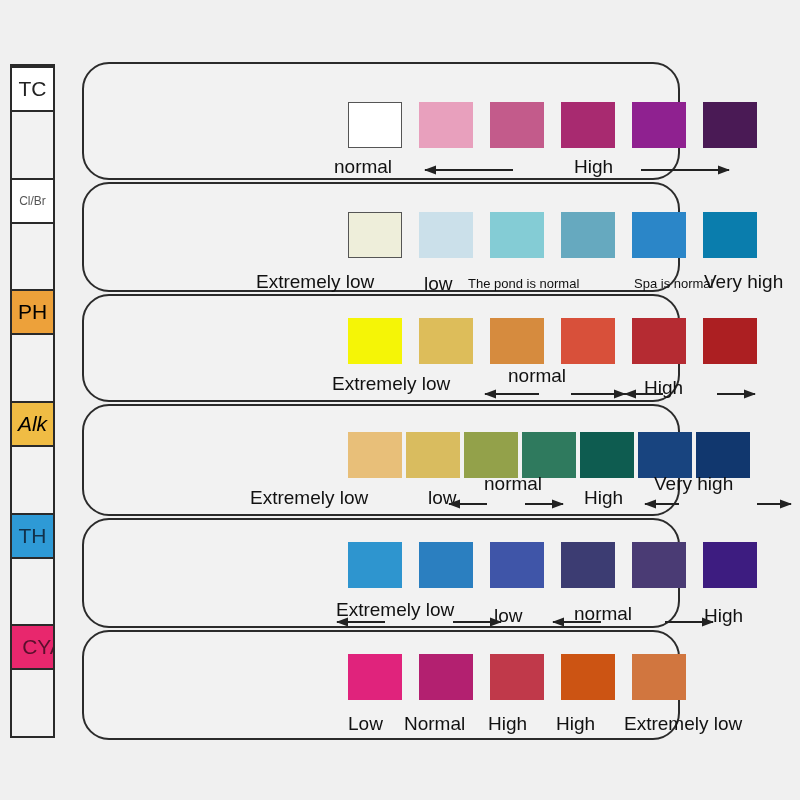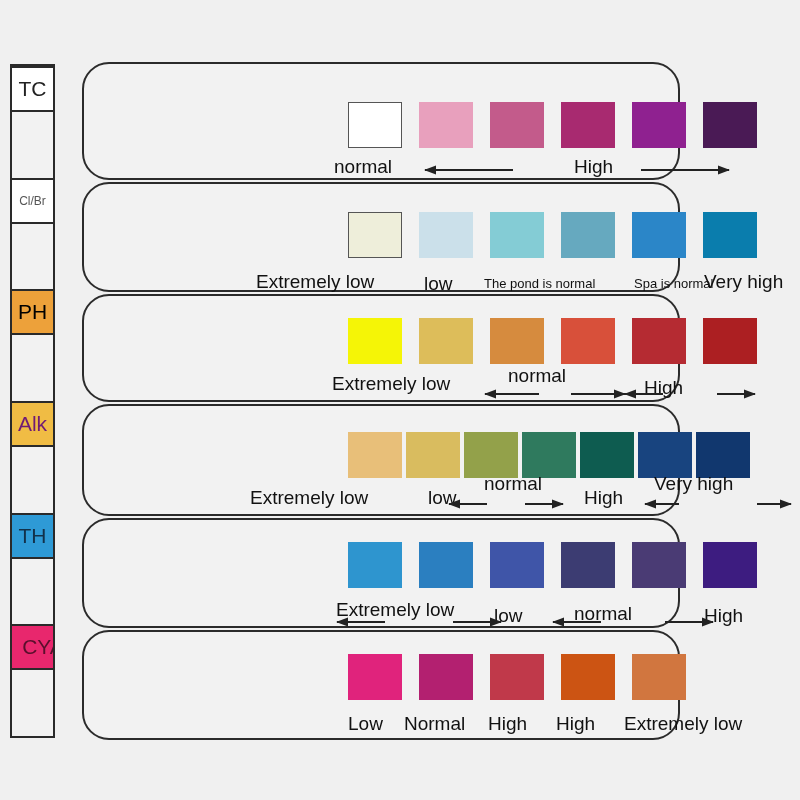--- a/index.html
+++ b/index.html
@@ -99,21 +99,21 @@
   </div>
   <div class="pad gap"></div>
   <div class="pad label white small">
     <span>Cl/Br</span>
   </div>
   <div class="pad gap"></div>
   <div class="pad label" id="pad-ph" style="background: rgb(237, 161, 58); color: #000000;">
     <span>PH</span>
   </div>
   <div class="pad gap"></div>
-  <div class="pad label" id="pad-alk" style="background: rgb(240, 188, 68); color: #701a75;">
+  <div class="pad label" id="pad-alk" style="background: rgb(240, 188, 68); color: #000000; font-style: italic;">
     <span>Alk</span>
   </div>
   <div class="pad gap"></div>
   <div class="pad label" id="pad-th" style="background: rgb(46, 154, 214); color: rgb(18, 49, 74);">
     <span>TH</span>
   </div>
   <div class="pad gap"></div>
   <div class="pad label" id="pad-cya" style="background: rgb(232, 39, 109); color: rgb(90, 15, 44); padding-left: 21px;">
     <span>CYA</span>
   </div>
@@ -145,21 +145,21 @@
     </div>
     <div class="card" style="top: 120px; height: 110px;">
       <div class="sw outlined" style="position: absolute; left: 264px; top: 28px; background: rgb(238, 238, 218);"></div>
       <div class="sw" style="position: absolute; left: 335px; top: 28px; background: rgb(203, 224, 234);"></div>
       <div class="sw" style="position: absolute; left: 406px; top: 28px; background: rgb(132, 204, 213);"></div>
       <div class="sw" style="position: absolute; left: 477px; top: 28px; background: rgb(102, 169, 191);"></div>
       <div class="sw" style="position: absolute; left: 548px; top: 28px; background: rgb(43, 134, 200);"></div>
       <div class="sw" style="position: absolute; left: 619px; top: 28px; background: rgb(10, 125, 173);"></div>
       <div class="capt" style="left: 172px; top: 88px;">Extremely low</div>
       <div class="capt" style="left: 340px; top: 90px;">low</div>
-      <div class="capt xs" style="left: 384px; top: 93px; margin-left: 16px;">The pond is normal</div>
+      <div class="capt xs" style="left: 384px; top: 93px;">The pond is normal</div>
       <div class="capt xs" style="left: 550px; top: 93px;">Spa is normal</div>
       <div class="capt" style="left: 620px; top: 88px;">Very high</div>
     </div>
     <div class="card" style="top: 232px; height: 108px;">
       <div class="sw" style="position: absolute; left: 264px; top: 22px; background: rgb(245, 245, 6);"></div>
       <div class="sw" style="position: absolute; left: 335px; top: 22px; background: rgb(221, 189, 90);"></div>
       <div class="sw" style="position: absolute; left: 406px; top: 22px; background: rgb(214, 139, 62);"></div>
       <div class="sw" style="position: absolute; left: 477px; top: 22px; background: rgb(216, 80, 58);"></div>
       <div class="sw" style="position: absolute; left: 548px; top: 22px; background: rgb(181, 43, 50);"></div>
       <div class="sw" style="position: absolute; left: 619px; top: 22px; background: rgb(172, 31, 34);"></div>

